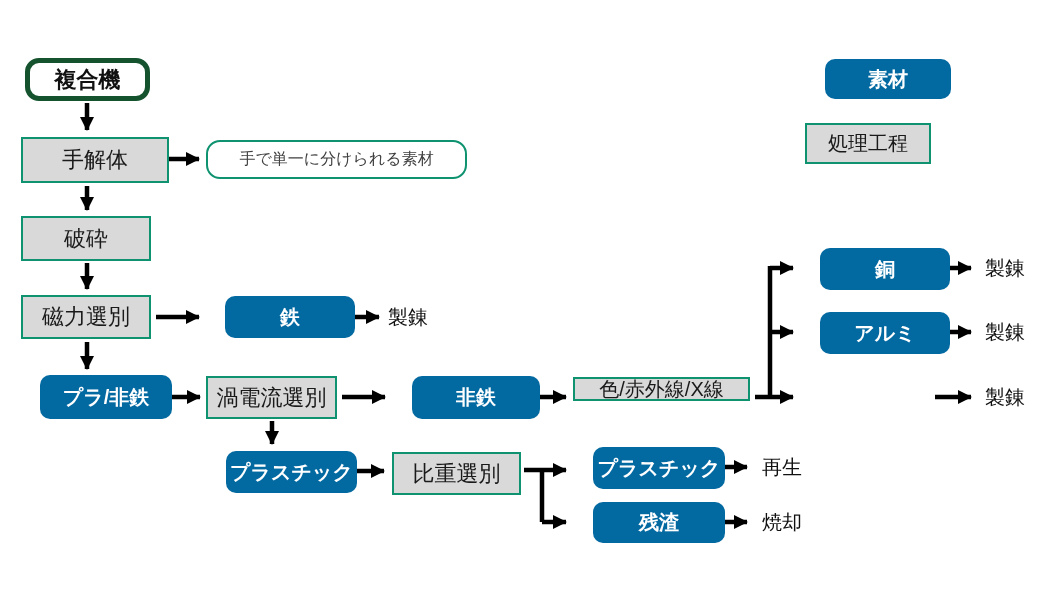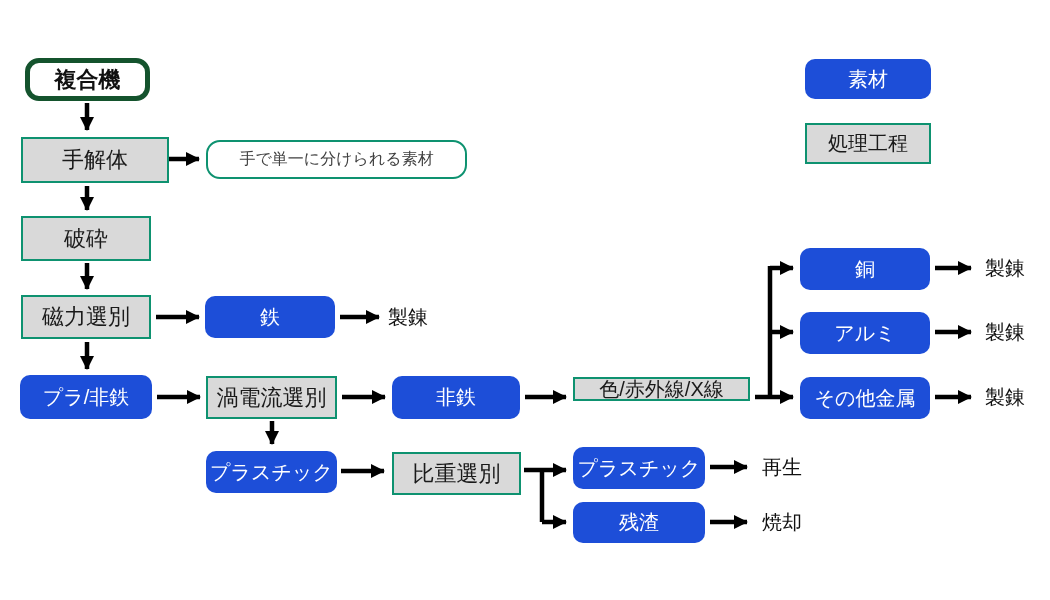--- a/index.html
+++ b/index.html
@@ -9,22 +9,22 @@
   }
   .node{
     position:absolute;display:flex;align-items:center;justify-content:center;
     box-sizing:border-box;text-align:center;white-space:nowrap;
   }
   .process{
     background:#D9D9D9;border:2.5px solid #0E9270;color:#1a1a1a;
     font-size:22px;font-weight:400;
   }
   .material{
-    background:#1d4ed8;color:#ffffff;border-radius:10px;
-    font-size:20px;font-weight:400;
+    background:#0369a1;color:#ffffff;border-radius:10px;
+    font-size:20px;font-weight:700;margin-left:20px;
   }
   .start{
     background:#ffffff;border:5px solid #14532d;border-radius:14px;
     font-size:22px;font-weight:700;color:#111;
   }
   .result{
     background:#ffffff;border:2.5px solid #0E9270;border-radius:14px;
     font-size:16px;font-weight:400;color:#404040;
   }
   .outcome{
@@ -94,21 +94,20 @@
   <div class="node material" style="left:392px;top:376px;width:128px;height:43px;">非鉄</div>
 
   <div class="node process small" style="left:573px;top:377px;width:177px;height:24px;">色/赤外線/X線</div>
 
   <div class="node material" style="left:800px;top:248px;width:130px;height:42px;">銅</div>
   <div class="outcome" style="left:985px;top:256px;height:24px;">製錬</div>
 
   <div class="node material" style="left:800px;top:312px;width:130px;height:42px;">アルミ</div>
   <div class="outcome" style="left:985px;top:320px;height:24px;">製錬</div>
 
-  <div class="node material" style="left:800px;top:377px;width:130px;height:42px;">その他金属</div>
   <div class="outcome" style="left:985px;top:385px;height:24px;">製錬</div>
 
   <div class="node material" style="left:206px;top:451px;width:131px;height:42px;">プラスチック</div>
 
   <div class="node process" style="left:392px;top:452px;width:129px;height:43px;">比重選別</div>
 
   <div class="node material" style="left:573px;top:447px;width:132px;height:42px;">プラスチック</div>
   <div class="outcome" style="left:762px;top:455px;height:24px;">再生</div>
 
   <div class="node material" style="left:573px;top:502px;width:132px;height:41px;">残渣</div>

